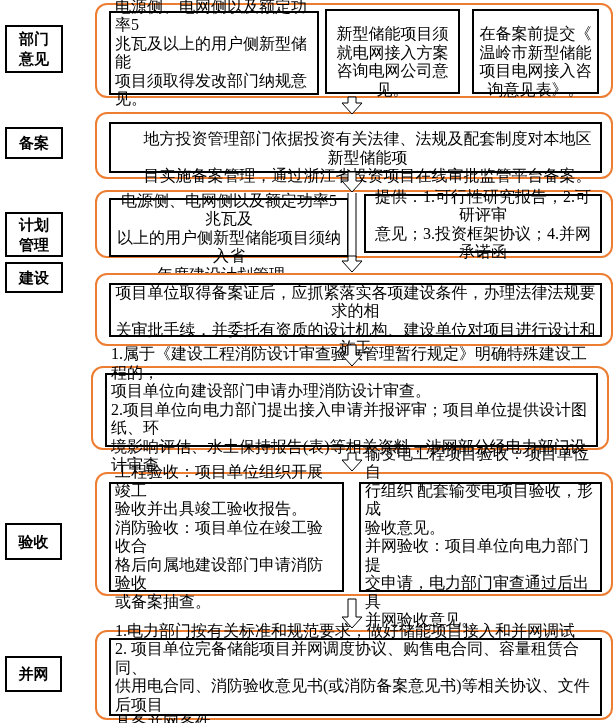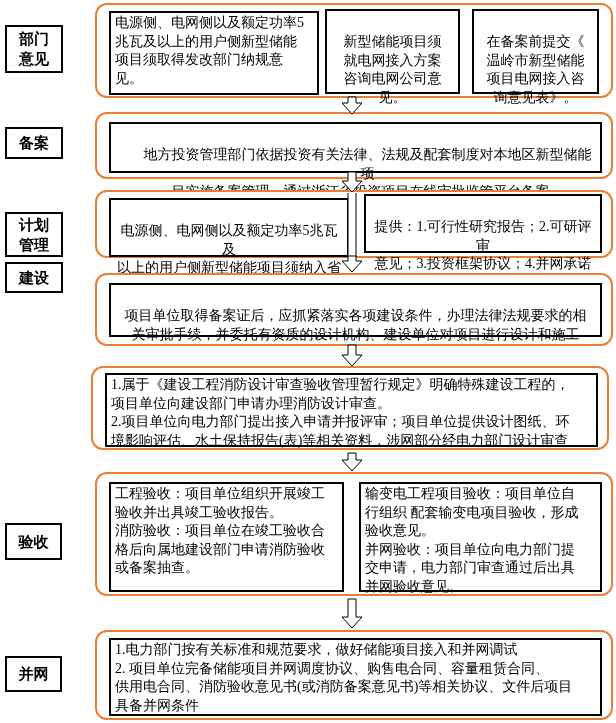--- a/index.html
+++ b/index.html
@@ -12,21 +12,21 @@
     display:flex; align-items:center; justify-content:center;
     text-align:center; font-weight:bold; font-size:15px; line-height:20px;
     white-space:pre-line; font-family:"Liberation Sans", sans-serif; background:#fff;
   }
   .round {
     position:absolute; border:2px solid var(--accent,#ED7D31);
     border-radius:12px; box-sizing:border-box; background:#fff; z-index:1;
   }
   .bbox {
     position:absolute; border:2px solid #000; box-sizing:border-box;
-    display:flex; font-size:14px; line-height:18.5px;
+    display:flex; align-items:center; font-size:16px; line-height:18.5px;
     padding:1px 4px; background:#fff;
   }
   .bbox > span { display:block; width:100%; white-space:pre-line; }
   .c > span { text-align:center;margin-top:21px; }
   .l > span { text-align:left; }
   .arrows { position:absolute; left:0; top:0; z-index:5; pointer-events:none; }
 </style>
 </head>
 <body>
 

